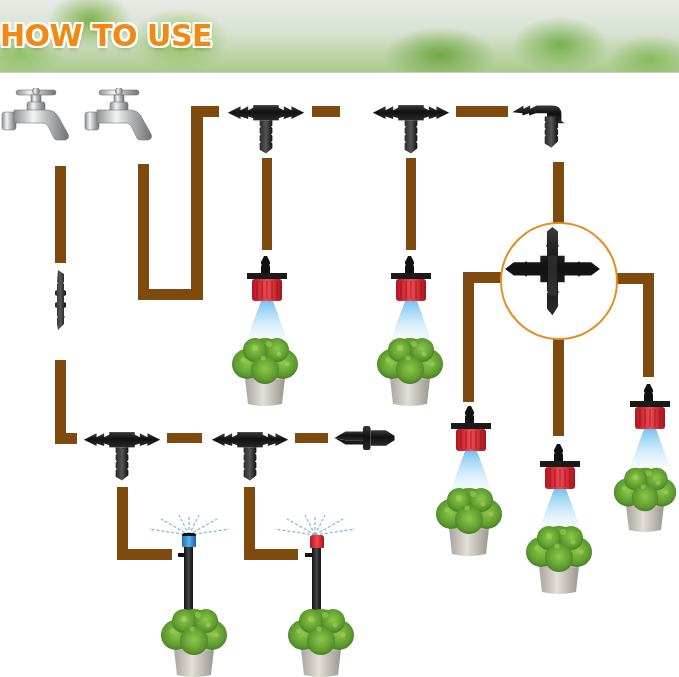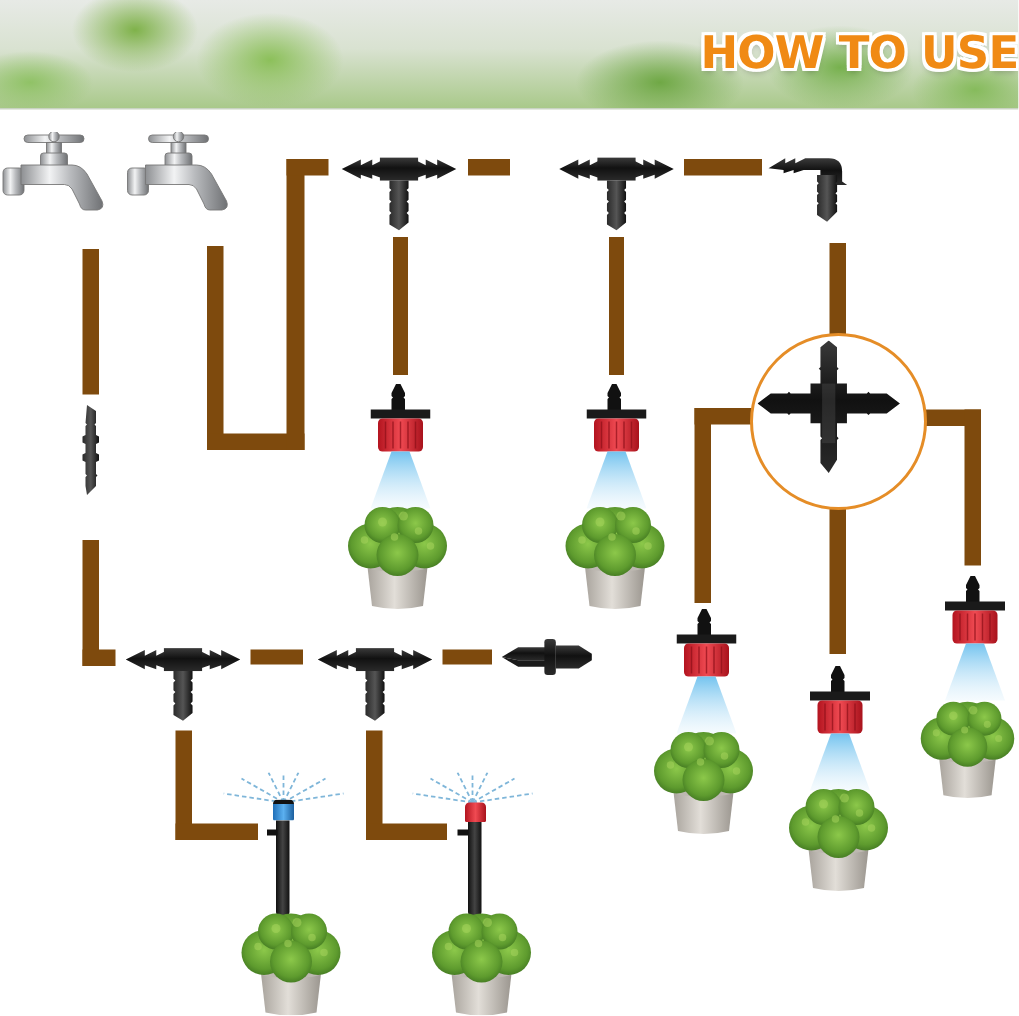--- a/index.html
+++ b/index.html
@@ -12,21 +12,21 @@
         radial-gradient(ellipse 60px 40px at 90px 20px, #7fb24a 0%, rgba(127,178,74,0) 70%),
         radial-gradient(ellipse 70px 45px at 180px 40px, #8cc05a 0%, rgba(140,192,90,0) 70%),
         radial-gradient(ellipse 80px 40px at 440px 55px, #6fa845 0%, rgba(111,168,69,0) 70%),
         radial-gradient(ellipse 70px 40px at 560px 45px, #77b14e 0%, rgba(119,177,78,0) 70%),
         radial-gradient(ellipse 60px 35px at 650px 60px, #86bb5c 0%, rgba(134,187,92,0) 70%),
         radial-gradient(ellipse 60px 30px at 20px 55px, #90c266 0%, rgba(144,194,102,0) 70%),
         linear-gradient(180deg, #e7eae6 0%, #d9e2d1 45%, #a9c98a 100%);
       border-bottom: 1px solid #c9d3c2;
     }
     .banner-title {
-      position: absolute; left: 0; right: 0; top: 18px; text-align: right;
+      position: absolute; left: 0; right: 0; top: 18px; text-align: left;
       font-family: "DejaVu Sans", sans-serif; font-weight: bold;
       font-size: 30px; letter-spacing: -0.5px;
       color: #f08a14;
       text-shadow:
         2px 0 0 #fff, -2px 0 0 #fff, 0 2px 0 #fff, 0 -2px 0 #fff,
         2px 2px 0 #fff, -2px -2px 0 #fff, 2px -2px 0 #fff, -2px 2px 0 #fff,
         0 3px 4px rgba(0,0,0,0.25);
     }
 
     .pipe { position: absolute; background: #7e4a0d; }

